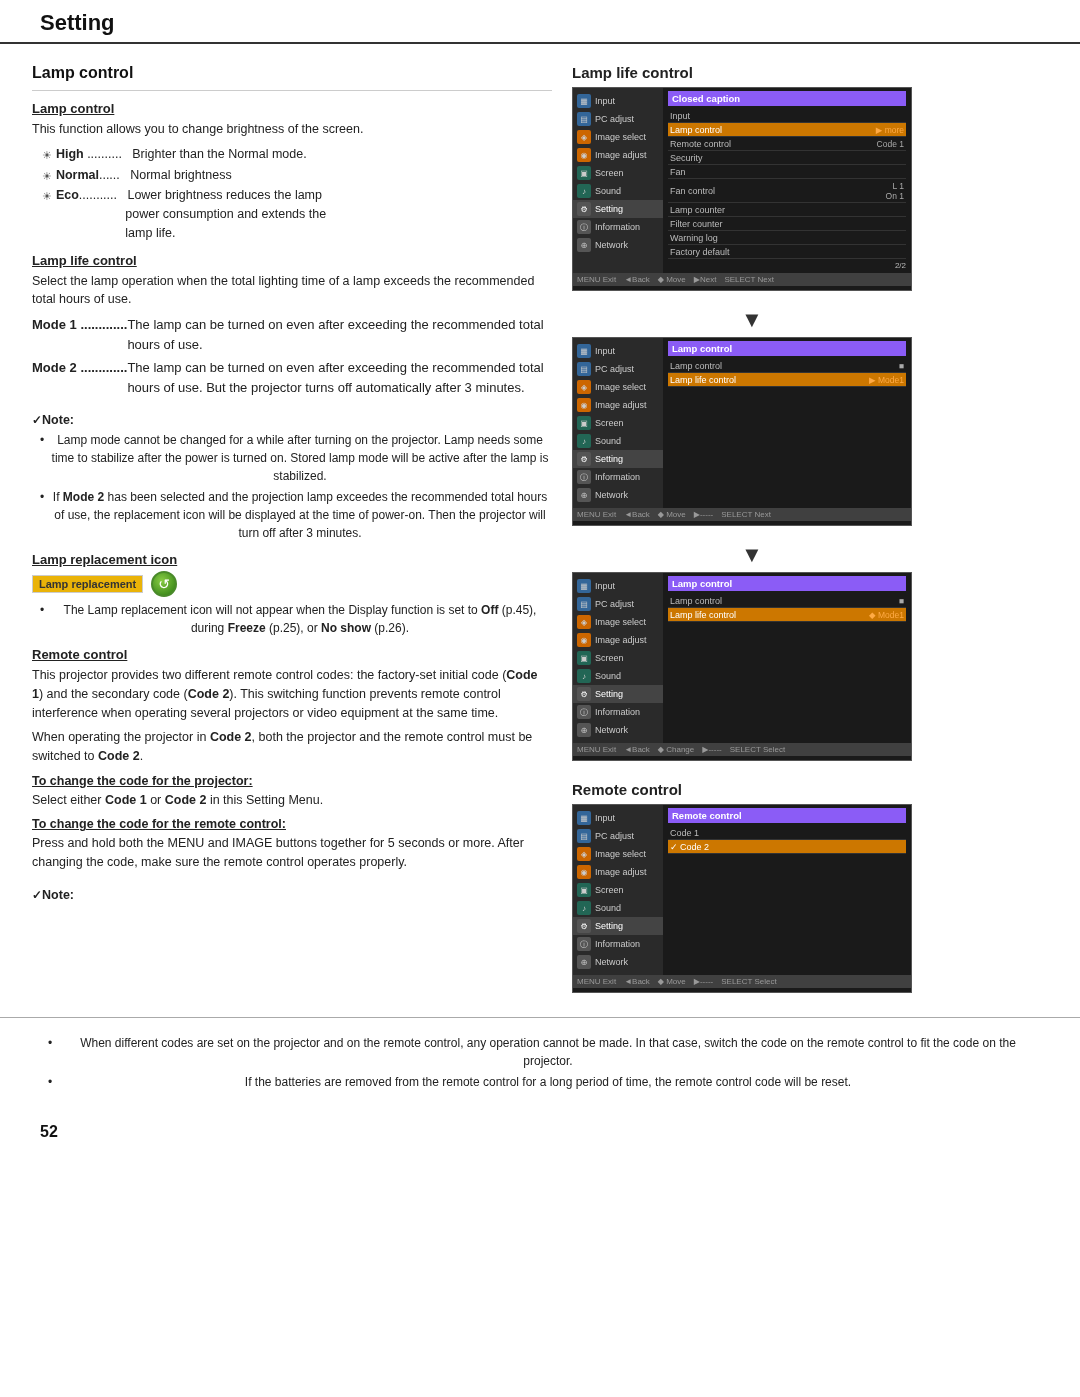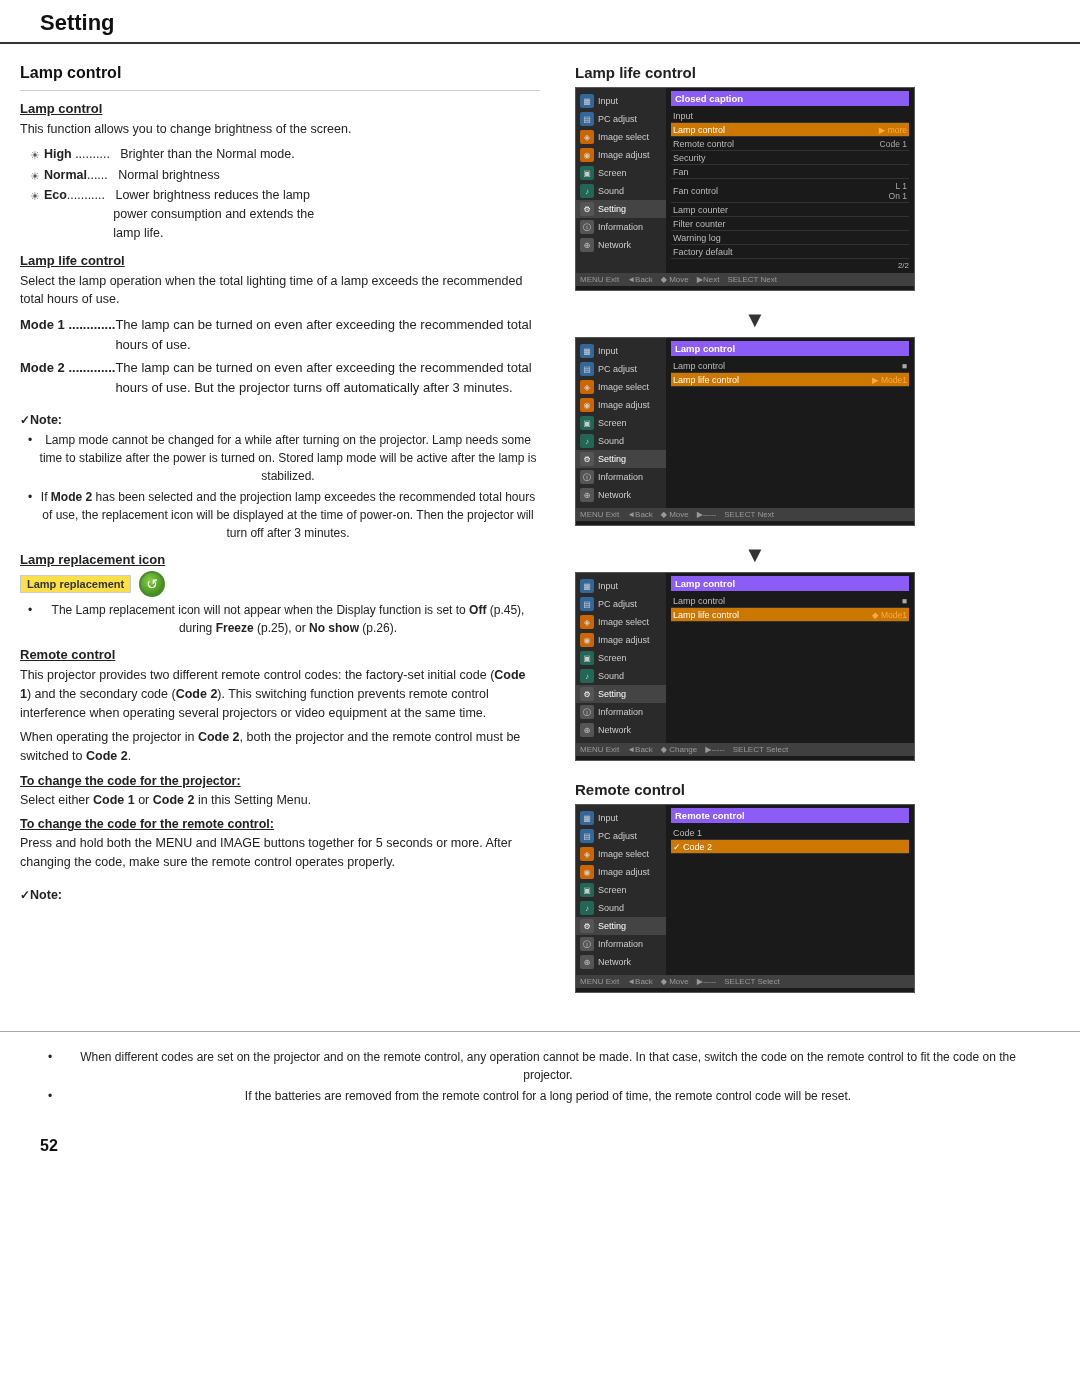--- a/index.html
+++ b/index.html
@@ -20,22 +20,22 @@
     }
     .page-header h1 {
       font-size: 22px;
       font-weight: bold;
       color: #111;
     }
 
     
     .main-content {
       display: flex;
-      gap: 35px;
-      padding: 0 20px;
+      gap: 20px;
+      padding: 0 32px;
     }
     .left-col {
       flex: 1;
       max-width: 520px;
     }
     .right-col {
       flex: 0 0 360px;
     }
 
     
@@ -129,21 +129,21 @@
     .lamp-replacement-section {
       margin: 8px 0;
     }
     .lamp-icon-row {
       display: flex;
       align-items: center;
       gap: 8px;
       margin: 4px 0;
     }
     .lamp-label-box {
-      background: #fde047;
+      background: #eab308;
       padding: 2px 6px;
       font-size: 11px;
       font-weight: bold;
       color: #333;
       border: 1px solid #ccc;
     }
     .lamp-icon-circle {
       width: 26px;
       height: 26px;
       border-radius: 50%;
@@ -266,21 +266,21 @@
       text-align: center;
       font-size: 22px;
       color: #333;
       margin: 4px 0;
     }
 
     
     .bottom-notes {
       padding: 12px 40px 20px 40px;
       border-top: 1px solid #aaa;
-      margin-top: 22px;
+      margin-top: 8px;
     }
     .bottom-notes .note-items li {
       font-size: 12px;
     }
 
     
     .page-number {
       font-size: 16px;
       font-weight: bold;
       padding: 8px 40px;

